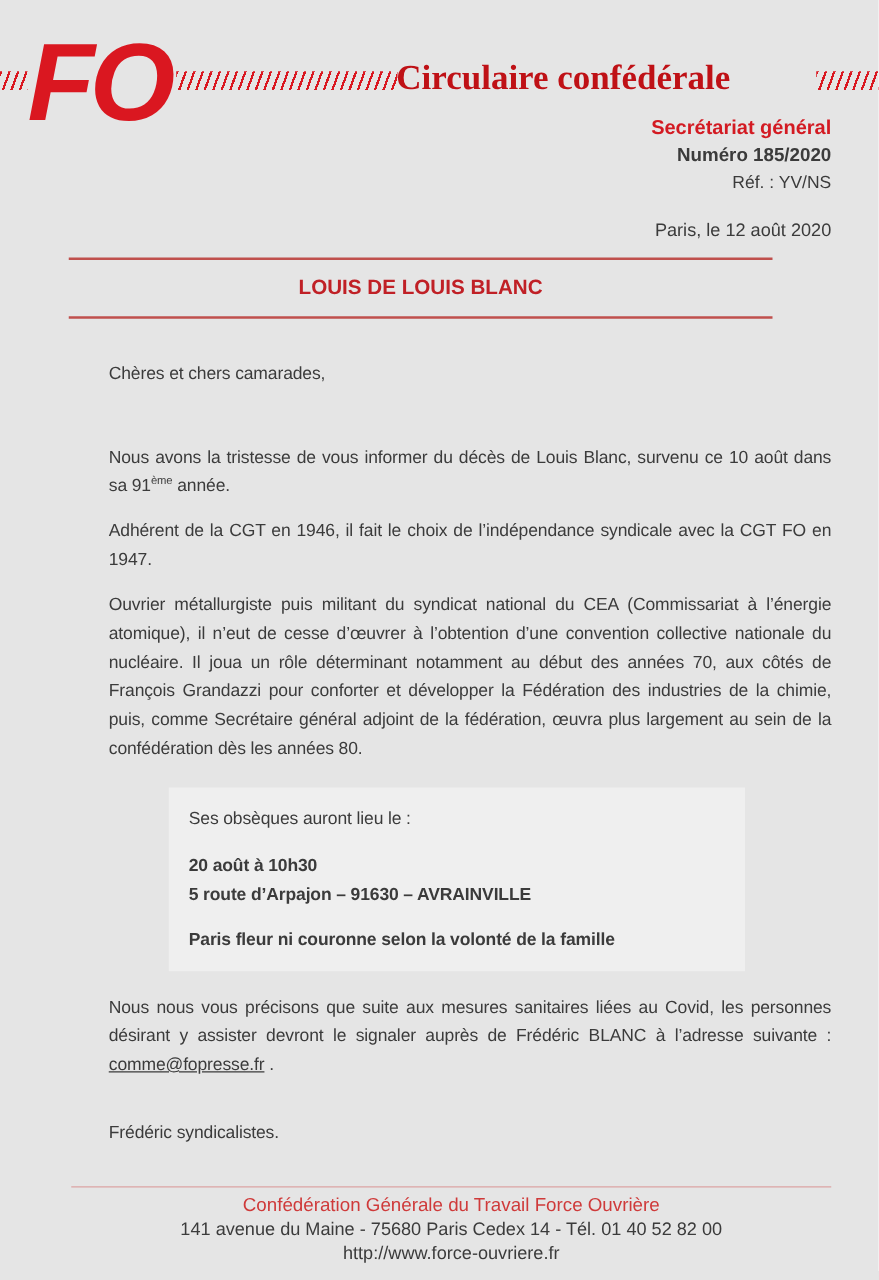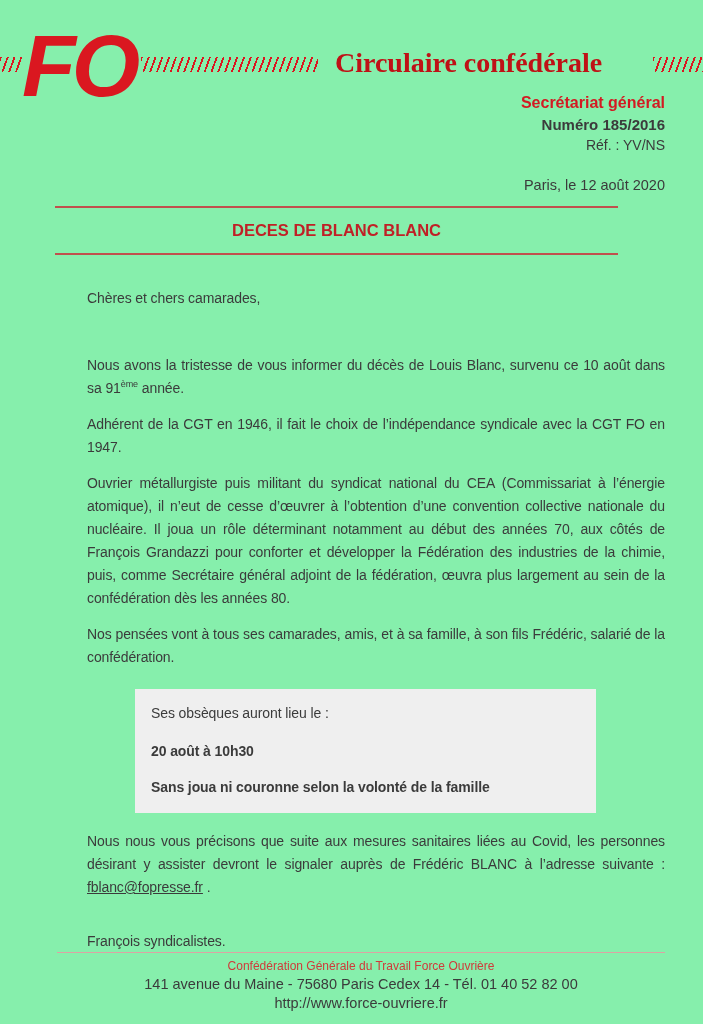--- a/index.html
+++ b/index.html
@@ -2,21 +2,21 @@
 <html><head>
 <meta charset="utf-8">
 <style>
   * { box-sizing: border-box; margin: 0; padding: 0; }
   html, body { background: #ffffff; }
   body { width: 703px; }
   .page {
     position: relative;
     width: 703px;
     height: 1024px;
-    background: #86efac;
+    background: #e5e5e5;
     font-family: "Liberation Sans", sans-serif;
     color: #3b3b3b;
     padding-top: 36px;
     overflow: hidden;
   }
 
   
   .masthead { position: relative; height: 70px; }
   .fo-logo {
     position: absolute; left: 22px; top: -14px;
@@ -24,21 +24,21 @@
     letter-spacing: -4px; color: #da1720;
   }
   .hatch {
     position: absolute; top: 21px; height: 15px;
     background: repeating-linear-gradient(110deg, #da1720 0 1.8px, transparent 1.8px 6.4px);
   }
   .hatch-left { left: 0; width: 22px; }
   .hatch-mid  { left: 141px; width: 177px; }
   .hatch-right{ right: 0; width: 50px; }
   .masthead-title {
-    position: absolute; left: 335px; top: 12px;
+    position: absolute; left: 317px; top: 12px;
     font-family: "Liberation Serif", serif;
     font-weight: 700; font-size: 28px; line-height: 1.1; color: #bf1116;
     white-space: nowrap;
   }
 
   
   .ref-block { margin-top: -12px; padding-right: 38px; text-align: right; }
   .ref-block .dept { color: #d31a22; font-weight: 700; font-size: 16px; padding-left: 20px; }
   .ref-block .num  { font-weight: 700; font-size: 15px; margin-top: 4px; }
   .ref-block .ref  { font-size: 14px; margin-top: 4px; }
@@ -70,72 +70,72 @@
 
   .email-link { color: #3b3b3b; text-decoration: underline; }
   .closing { margin-top: 31px; line-height: 23px; }
 
   
   .page-footer {
     position: absolute; left: 57px; right: 38px; bottom: 13px;
     text-align: center; font-size: 14.5px;
   }
   .footer-rule { border: 0; border-top: 1px solid #dba4a4; height: 0; margin-bottom: 6px; }
-  .footer-org { color: #cf3a3a; font-size: 12px; }
+  .footer-org { color: #cf3a3a; font-size: 15px; }
   .footer-address { margin-top: 3px; }
   .footer-url { margin-top: 3px; }
 </style>
 </head>
 <body>
 
 <div class="page">
 
   <header class="masthead">
     <div class="hatch hatch-left"></div>
     <div class="fo-logo">FO</div>
     <div class="hatch hatch-mid"></div>
     <h1 class="masthead-title">Circulaire confédérale</h1>
     <div class="hatch hatch-right"></div>
   </header>
 
   <div class="ref-block">
     <div class="dept">Secrétariat général</div>
-    <div class="num">Numéro 185/2016</div>
+    <div class="num">Numéro 185/2020</div>
     <div class="ref">Réf. : YV/NS</div>
     <div class="dateline">Paris, le 12 août 2020</div>
   </div>
 
   <div class="subject-block">
     <hr class="red-rule">
-    <h2 class="subject">DECES DE BLANC BLANC</h2>
+    <h2 class="subject">LOUIS DE LOUIS BLANC</h2>
     <hr class="red-rule">
   </div>
 
   <div class="letter-body">
 
     <p class="salutation">Chères et chers camarades,</p>
 
     <p class="para"><span>Nous avons la tristesse de vous informer du décès de Louis Blanc, survenu ce 10 août dans sa 91</span><sup>ème</sup><span> année.</span></p>
 
 
     <p class="para">Adhérent de la CGT en 1946, il fait le choix de l’indépendance syndicale avec la CGT FO en 1947.</p>
 
     <p class="para">Ouvrier métallurgiste puis militant du syndicat national du CEA (Commissariat à l’énergie atomique), il n’eut de cesse d’œuvrer à l’obtention d’une convention collective nationale du nucléaire. Il joua un rôle déterminant notamment au début des années 70, aux côtés de François Grandazzi pour conforter et développer la Fédération des industries de la chimie, puis, comme Secrétaire général adjoint de la fédération, œuvra plus largement au sein de la confédération dès les années 80.</p>
 
-    <p class="para">Nos pensées vont à tous ses camarades, amis, et à sa famille, à son fils Frédéric, salarié de la confédération.</p>
 
     <div class="funeral-box">
       <div class="funeral-intro">Ses obsèques auront lieu le :</div>
       <div class="funeral-line">20 août à 10h30</div>
-      <div class="funeral-note">Sans joua ni couronne selon la volonté de la famille</div>
+      <div class="funeral-line">5 route d’Arpajon – 91630 – AVRAINVILLE</div>
+      <div class="funeral-note">Paris fleur ni couronne selon la volonté de la famille</div>
     </div>
 
-    <p class="para"><span>Nous nous vous précisons que suite aux mesures sanitaires liées au Covid, les personnes désirant y assister devront le signaler auprès de Frédéric BLANC à l’adresse suivante :  </span><a href="#" class="email-link">fblanc@fopresse.fr</a><span> .</span></p>
+    <p class="para"><span>Nous nous vous précisons que suite aux mesures sanitaires liées au Covid, les personnes désirant y assister devront le signaler auprès de Frédéric BLANC à l’adresse suivante :  </span><a href="#" class="email-link">comme@fopresse.fr</a><span> .</span></p>
 
-    <p class="para closing">François syndicalistes.</p>
+    <p class="para closing">Frédéric syndicalistes.</p>
 
   </div>
 
   <footer class="page-footer">
     <hr class="footer-rule">
     <div class="footer-org">Confédération Générale du Travail Force Ouvrière</div>
     <div class="footer-address">141 avenue du Maine - 75680 Paris Cedex 14 - Tél. 01 40 52 82 00</div>
     <div class="footer-url">http://www.force-ouvriere.fr</div>
   </footer>
 

